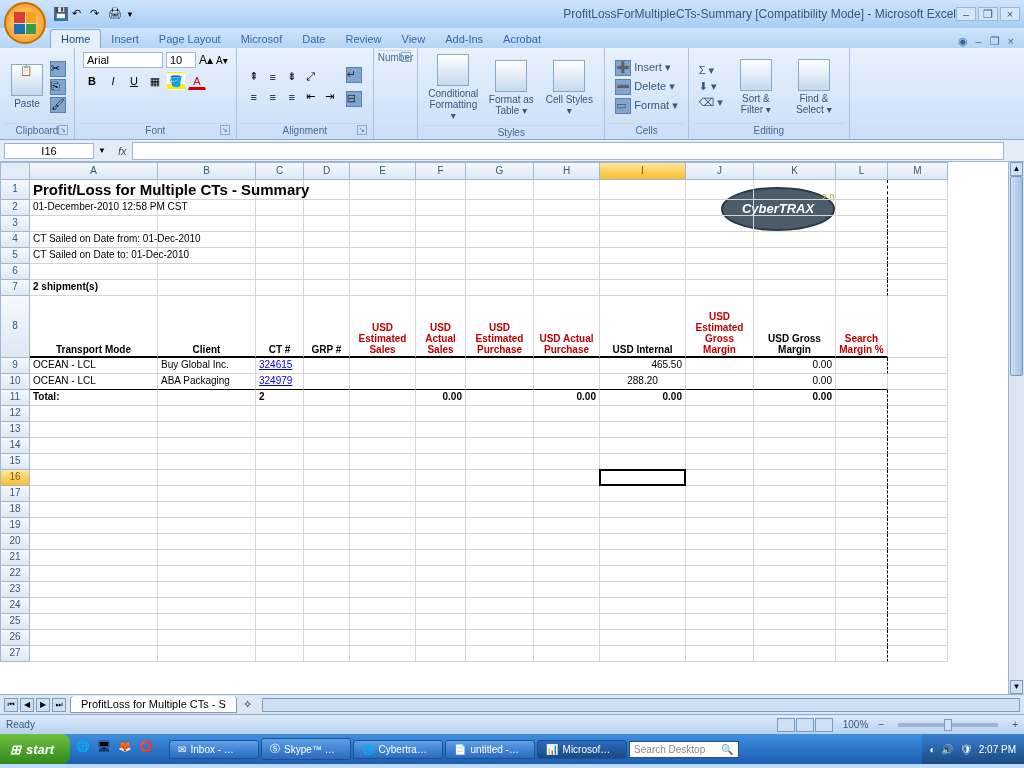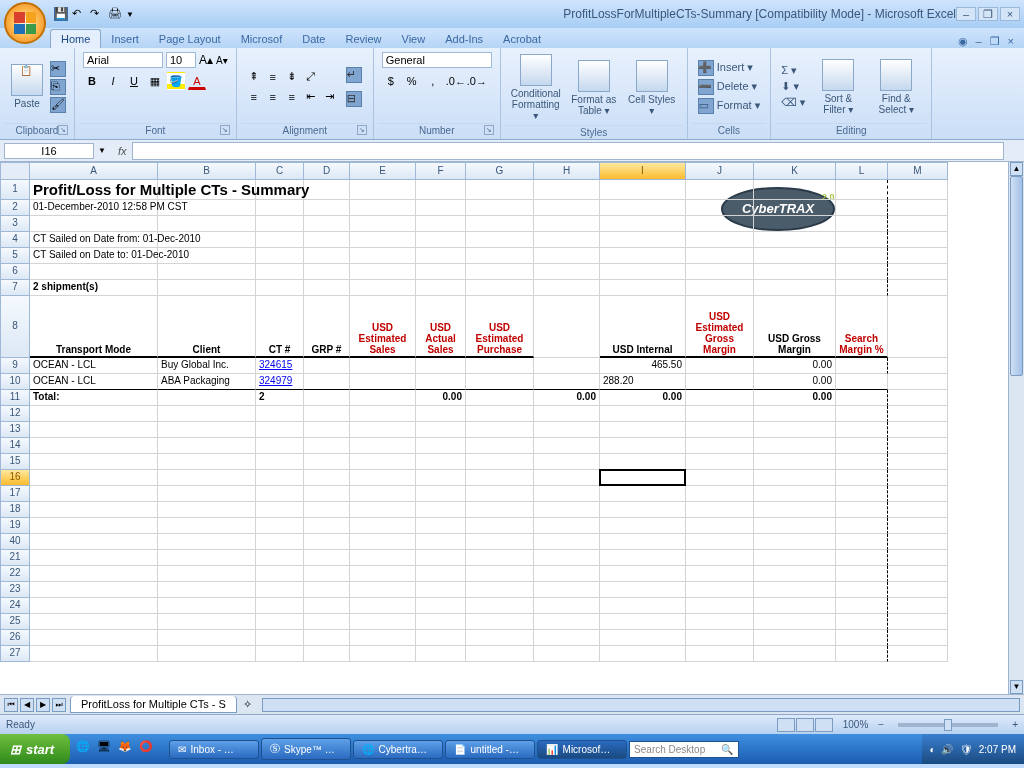--- a/index.html
+++ b/index.html
@@ -202,30 +202,20 @@
             <span class="ic16">↵</span>
           </div>
         <div class="btn">
             <span class="ic16">⊟</span>
           </div>
       </div>
     </div>
     <div class="group-label"><span>Alignment</span><span class="lnch">↘</span></div>
   </div>
   <div class="group">
-    <div class="group-body" style="flex-direction:column;align-items:flex-start;gap:4px;">
-      <input class="font-sel" style="width: 110px;" value="General">
-      <div class="font-row font-btns">
-        <span>$</span>
-        <span>%</span>
-        <span>,</span>
-        <span>.0←</span>
-        <span>.0→</span>
-      </div>
-    </div>
     <div class="group-label"><span>Number</span><span class="lnch">↘</span></div>
   </div>
   <div class="group">
     <div class="group-body">
       <div class="big-btn">
           <div class="bicon"></div>
           <span>Conditional Formatting ▾</span>
         </div>
       <div class="big-btn">
           <div class="bicon"></div>
@@ -320,21 +310,21 @@
       <div class="rowhdr" style="height: 16px; line-height: 14px;">10</div>
       <div class="rowhdr" style="height: 16px; line-height: 14px;">11</div>
       <div class="rowhdr" style="height: 16px; line-height: 14px;">12</div>
       <div class="rowhdr" style="height: 16px; line-height: 14px;">13</div>
       <div class="rowhdr" style="height: 16px; line-height: 14px;">14</div>
       <div class="rowhdr" style="height: 16px; line-height: 14px;">15</div>
       <div class="rowhdr sel" style="height: 16px; line-height: 14px;">16</div>
       <div class="rowhdr" style="height: 16px; line-height: 14px;">17</div>
       <div class="rowhdr" style="height: 16px; line-height: 14px;">18</div>
       <div class="rowhdr" style="height: 16px; line-height: 14px;">19</div>
-      <div class="rowhdr" style="height: 16px; line-height: 14px;">40</div>
+      <div class="rowhdr" style="height: 16px; line-height: 14px;">20</div>
       <div class="rowhdr" style="height: 16px; line-height: 14px;">21</div>
       <div class="rowhdr" style="height: 16px; line-height: 14px;">22</div>
       <div class="rowhdr" style="height: 16px; line-height: 14px;">23</div>
       <div class="rowhdr" style="height: 16px; line-height: 14px;">24</div>
       <div class="rowhdr" style="height: 16px; line-height: 14px;">25</div>
       <div class="rowhdr" style="height: 16px; line-height: 14px;">26</div>
       <div class="rowhdr" style="height: 16px; line-height: 14px;">27</div>
     </div>
   <div class="cells" id="cells">
 
@@ -701,33 +691,34 @@
       <div class="cell " style="left: 0px; top: 52px; width: 320px; height: 16px;">CT Sailed on Date from: 01-Dec-2010</div>
       <div class="cell " style="left: 0px; top: 68px; width: 320px; height: 16px;">CT Sailed on Date to: 01-Dec-2010</div>
       <div class="cell " style="left: 0px; top: 100px; width: 226px; height: 16px;;font-weight:bold">2 shipment(s)</div>
       <div class="cell hdr-cell black" style="left: 0px; top: 116px; width: 128px; height: 62px;;border-bottom:2px solid #000">Transport Mode</div>
       <div class="cell hdr-cell black" style="left: 128px; top: 116px; width: 98px; height: 62px;;border-bottom:2px solid #000">Client</div>
       <div class="cell hdr-cell black" style="left: 226px; top: 116px; width: 48px; height: 62px;;border-bottom:2px solid #000">CT #</div>
       <div class="cell hdr-cell black" style="left: 274px; top: 116px; width: 46px; height: 62px;;border-bottom:2px solid #000">GRP #</div>
       <div class="cell hdr-cell" style="left: 320px; top: 116px; width: 66px; height: 62px;;border-bottom:2px solid #000">USD Estimated Sales</div>
       <div class="cell hdr-cell" style="left: 386px; top: 116px; width: 50px; height: 62px;;border-bottom:2px solid #000">USD Actual Sales</div>
       <div class="cell hdr-cell" style="left: 436px; top: 116px; width: 68px; height: 62px;;border-bottom:2px solid #000">USD Estimated Purchase</div>
+      <div class="cell hdr-cell" style="left: 504px; top: 116px; width: 66px; height: 62px;;border-bottom:2px solid #000">USD Actual Purchase</div>
       <div class="cell hdr-cell black" style="left: 570px; top: 116px; width: 86px; height: 62px;;border-bottom:2px solid #000">USD Internal</div>
       <div class="cell hdr-cell" style="left: 656px; top: 116px; width: 68px; height: 62px;;border-bottom:2px solid #000">USD Estimated Gross Margin</div>
       <div class="cell hdr-cell black" style="left: 724px; top: 116px; width: 82px; height: 62px;;border-bottom:2px solid #000">USD Gross Margin</div>
       <div class="cell hdr-cell" style="left: 806px; top: 116px; width: 52px; height: 62px;;border-bottom:2px solid #000">Search Margin %</div>
       <div class="cell " style="left: 0px; top: 178px; width: 128px; height: 16px;">OCEAN - LCL</div>
       <div class="cell " style="left: 128px; top: 178px; width: 98px; height: 16px;">Buy Global Inc.</div>
       <div class="cell link" style="left: 226px; top: 178px; width: 48px; height: 16px;">324615</div>
       <div class="cell " style="left: 570px; top: 178px; width: 86px; height: 16px;;text-align:right">465.50</div>
       <div class="cell " style="left: 724px; top: 178px; width: 82px; height: 16px;;text-align:right">0.00</div>
       <div class="cell " style="left: 0px; top: 194px; width: 128px; height: 16px;">OCEAN - LCL</div>
       <div class="cell " style="left: 128px; top: 194px; width: 98px; height: 16px;">ABA Packaging</div>
       <div class="cell link" style="left: 226px; top: 194px; width: 48px; height: 16px;">324979</div>
-      <div class="cell " style="left: 570px; top: 194px; width: 86px; height: 16px;;text-align:left">288.20</div>
+      <div class="cell " style="left: 570px; top: 194px; width: 86px; height: 16px;;text-align:center">288.20</div>
       <div class="cell " style="left: 724px; top: 194px; width: 82px; height: 16px;;text-align:right;border-bottom:1px solid #000">0.00</div>
       <div class="cell " style="left: 0px; top: 194px; width: 128px; height: 16px; border-bottom: 1px solid rgb(0, 0, 0); pointer-events: none;"></div>
       <div class="cell " style="left: 128px; top: 194px; width: 98px; height: 16px; border-bottom: 1px solid rgb(0, 0, 0); pointer-events: none;"></div>
       <div class="cell " style="left: 226px; top: 194px; width: 48px; height: 16px; border-bottom: 1px solid rgb(0, 0, 0); pointer-events: none;"></div>
       <div class="cell " style="left: 274px; top: 194px; width: 46px; height: 16px; border-bottom: 1px solid rgb(0, 0, 0); pointer-events: none;"></div>
       <div class="cell " style="left: 320px; top: 194px; width: 66px; height: 16px; border-bottom: 1px solid rgb(0, 0, 0); pointer-events: none;"></div>
       <div class="cell " style="left: 386px; top: 194px; width: 50px; height: 16px; border-bottom: 1px solid rgb(0, 0, 0); pointer-events: none;"></div>
       <div class="cell " style="left: 436px; top: 194px; width: 68px; height: 16px; border-bottom: 1px solid rgb(0, 0, 0); pointer-events: none;"></div>
       <div class="cell " style="left: 504px; top: 194px; width: 66px; height: 16px; border-bottom: 1px solid rgb(0, 0, 0); pointer-events: none;"></div>
       <div class="cell " style="left: 570px; top: 194px; width: 86px; height: 16px; border-bottom: 1px solid rgb(0, 0, 0); pointer-events: none;"></div>

